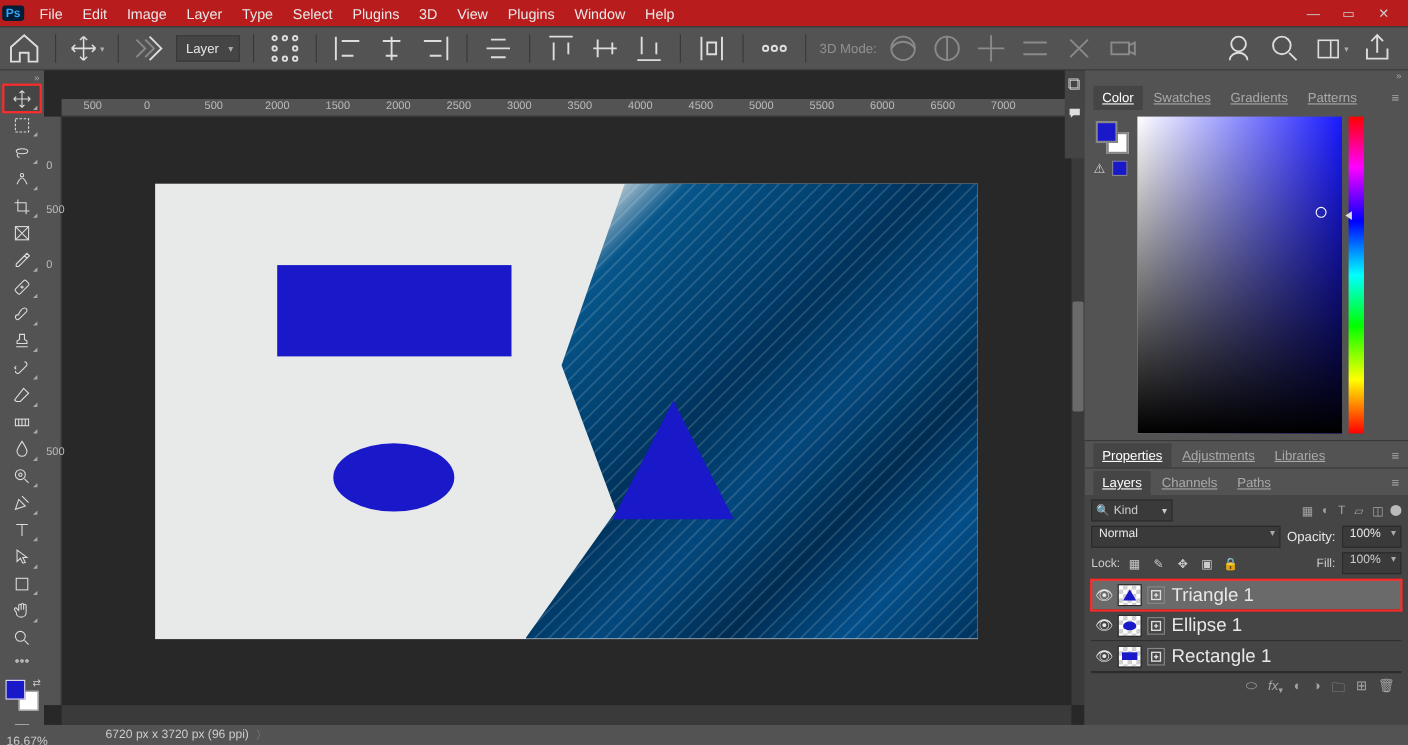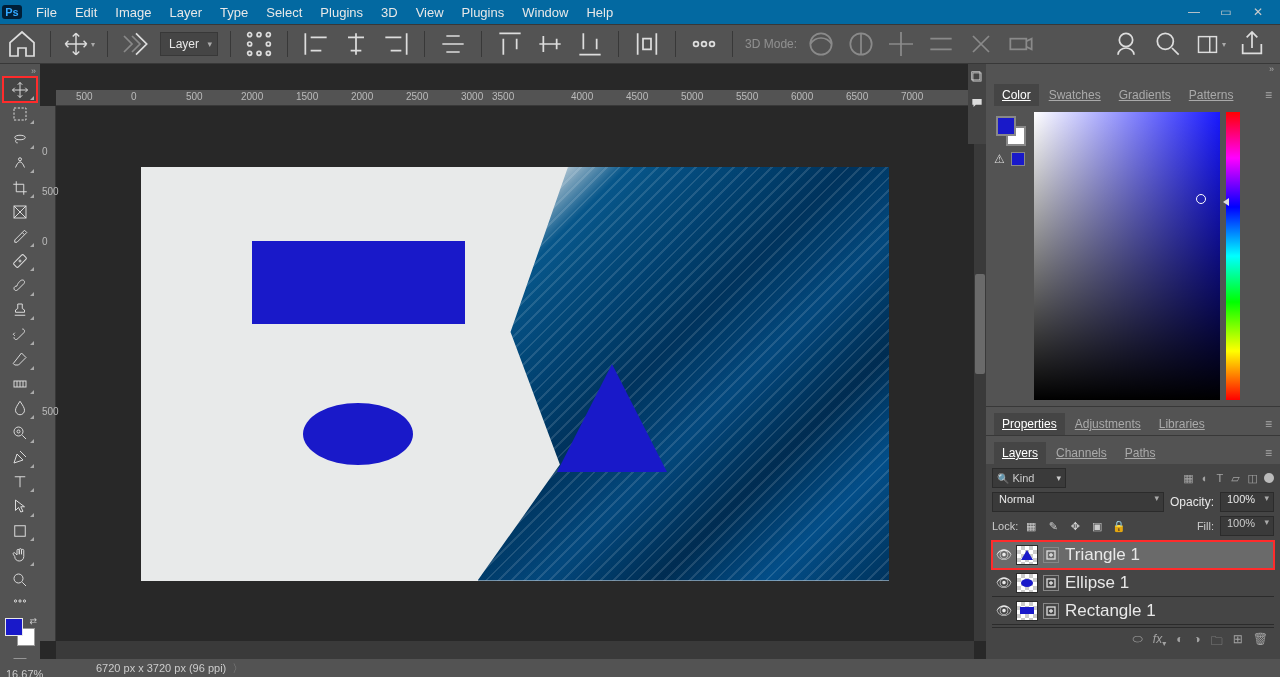--- a/index.html
+++ b/index.html
@@ -1,19 +1,19 @@
 <!DOCTYPE html>
 <html><head>
 <meta charset="utf-8">
 <style>
 * { margin: 0; padding: 0; box-sizing: border-box; user-select: none; }
 body { width: 1280px; height: 677px; background: #323232; font-family: "Segoe UI", Tahoma, sans-serif; font-size: 12px; color: #e8e8e8; overflow: hidden; position: relative; }
 
 
-.titlebar { height: 24px; background: #0369a1; display: flex; align-items: center; }
+.titlebar { height: 24px; background: #b91c1c; display: flex; align-items: center; }
 .ps-badge { width: 24px; height: 24px; display:flex; align-items:center; justify-content:center; }
 .ps-badge span{ background:#001e36; color:#31a8ff; font-weight:700; font-size:11px; padding:1px 3px; border-radius:3px;}
 .menu { display: flex; gap: 2px; margin-left: 4px; }
 .menu-item { padding: 4px 8px; color:#e8e8e8; font-size:13px;}
 .titlebar-right { margin-left:auto; display:flex; gap:4px; padding-right:8px;}
 .win-btn { width:28px; height:24px; display:flex; align-items:center; justify-content:center; color:#ccc; font-size:12px;}
 
 
 .optionsbar { height: 40px; background: #535353; border-top:1px solid #383838; border-bottom:1px solid #383838; display:flex; align-items:center; padding-left:6px; gap:8px; }
 .opt-btn { min-width:32px; height:30px; display:flex; align-items:center; justify-content:center; color:#ddd; }
@@ -85,21 +85,21 @@
 .color-field{ width:186px; height:288px; position:relative; background:linear-gradient(to top, #000, transparent), linear-gradient(to right, #fff, #1919ff);}
 .color-field .picker-ring{ position:absolute; right:14px; top:82px; width:10px; height:10px; border:1.5px solid #fff; border-radius:50%;}
 .hue-strip{ width:14px; height:288px; background:linear-gradient(to bottom, #ff0000, #ff00ff 16%, #0000ff 33%, #00ffff 50%, #00ff00 66%, #ffff00 83%, #ff0000 100%); position:relative;}
 .hue-strip .hue-thumb{ position:absolute; left:-3px; width:0; height:0; top:86px; border-top:4px solid transparent; border-bottom:4px solid transparent; border-right:6px solid #ddd;}
 .warn-row{display:flex; gap:6px; margin-top:6px; align-items:center;}
 .warn-row .tri{ font-size:12px; color:#ddd;}
 .warn-row .box{ width:14px; height:14px; background:#1919c9; border:1px solid #888;}
 
 
 .panel-divider{height:1px; background:#383838;}
-.layers-body{ background:#454545; padding:4px 6px 2px; flex:1; display:flex; flex-direction:column;}
+.layers-body{ background:#454545; padding:4px 6px 18px; flex:1; display:flex; flex-direction:column;}
 .layers-controls{ display:flex; align-items:center; gap:6px; margin-bottom:4px; font-size:11px; color:#ccc;}
 .kind-dd{ background:#3a3a3a; border:1px solid #2b2b2b; height:20px; flex:0 0 74px; display:flex; align-items:center; padding:0 4px; gap:3px;}
 .kind-dd::before{content:"🔍"; font-size:10px;}
 .filter-icons{display:flex; gap:8px; margin-left:auto;}
 .filter-icons span{opacity:.7;}
 .filter-dot{ width:10px; height:10px; border-radius:50%; background:#bbb;}
 .blend-row{ display:flex; align-items:center; gap:6px; margin-bottom:4px;}
 .dd{ background:#3a3a3a; border:1px solid #2b2b2b; height:20px; padding:0 16px 0 6px; position:relative; font-size:11px;}
 .dd::after{content:"▾"; position:absolute; right:4px; font-size:9px; color:#aaa;}
 .blend-row .dd:first-child{ flex:1; }
@@ -458,21 +458,21 @@
   <div class="ruler-h">
     <div class="ruler-h-labels">
       <span class="ruler-h-tick" style="left:20px">500</span>
       <span class="ruler-h-tick" style="left:75px">0</span>
       <span class="ruler-h-tick" style="left:130px">500</span>
       <span class="ruler-h-tick" style="left:185px">2000</span>
       <span class="ruler-h-tick" style="left:240px">1500</span>
       <span class="ruler-h-tick" style="left:295px">2000</span>
       <span class="ruler-h-tick" style="left:350px">2500</span>
       <span class="ruler-h-tick" style="left:405px">3000</span>
-      <span class="ruler-h-tick" style="left:436px">3500</span>
+      <span class="ruler-h-tick" style="left:460px">3500</span>
       <span class="ruler-h-tick" style="left:515px">4000</span>
       <span class="ruler-h-tick" style="left:570px">4500</span>
       <span class="ruler-h-tick" style="left:625px">5000</span>
       <span class="ruler-h-tick" style="left:680px">5500</span>
       <span class="ruler-h-tick" style="left:735px">6000</span>
       <span class="ruler-h-tick" style="left:790px">6500</span>
       <span class="ruler-h-tick" style="left:845px">7000</span>
     </div>
   </div>
   <div class="ruler-v">

